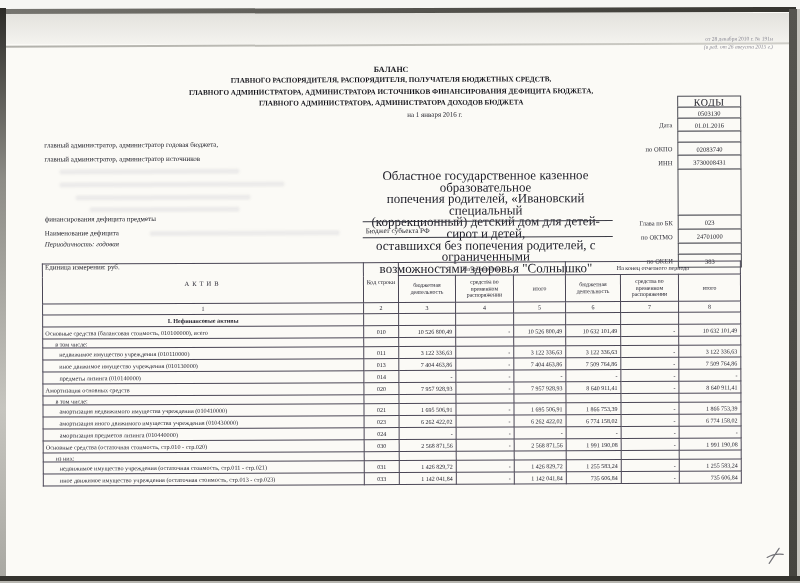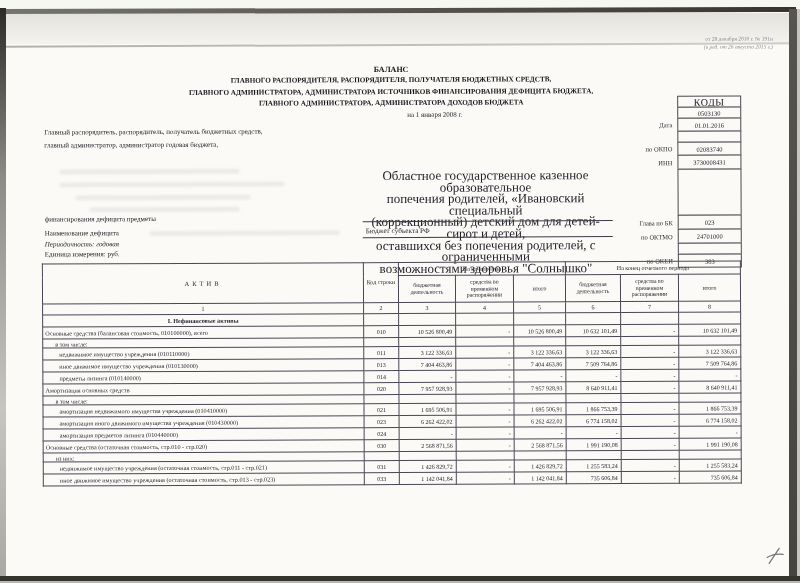--- a/index.html
+++ b/index.html
@@ -104,28 +104,28 @@
       <div class="it">(в ред. от 26 августа 2015 г.)</div>
     </div>
 
     <div class="abs titleblock">
       <div class="t1">БАЛАНС</div>
       <div class="t2">ГЛАВНОГО РАСПОРЯДИТЕЛЯ, РАСПОРЯДИТЕЛЯ, ПОЛУЧАТЕЛЯ БЮДЖЕТНЫХ СРЕДСТВ,</div>
       <div class="t2">ГЛАВНОГО АДМИНИСТРАТОРА, АДМИНИСТРАТОРА ИСТОЧНИКОВ ФИНАНСИРОВАНИЯ ДЕФИЦИТА БЮДЖЕТА,</div>
       <div class="t2">ГЛАВНОГО АДМИНИСТРАТОРА, АДМИНИСТРАТОРА ДОХОДОВ БЮДЖЕТА</div>
     </div>
 
-    <div class="abs dateline">на 1 января 2008 г.</div>
-
-    <div class="abs lbl" style="left:45px;top:125px;">Главный распорядитель, распорядитель, получатель бюджетных средств,</div>
+    <div class="abs dateline">на 1 января 2016 г.</div>
+
     <div class="abs lbl" style="left:45px;top:138px;">главный администратор, администратор годовая бюджета,</div>
+    <div class="abs lbl" style="left:45px;top:152px;">главный администратор, администратор источников</div>
     <div class="abs lbl" style="left:45px;top:212px;">финансирования дефицита предметы</div>
     <div class="abs lbl" style="left:45px;top:226px;">Наименование дефицита</div>
     <div class="abs lbl" style="left:45px;top:237px;font-style:italic;">Периодичность:  годовая</div>
-    <div class="abs lbl" style="left:45px;top:247px;">Единица измерения: руб.</div>
+    <div class="abs lbl" style="left:45px;top:260px;">Единица измерения: руб.</div>
 
     <div class="abs inst" id="inst-block">
         <div>Областное государственное казенное образовательное</div>
         <div>попечения родителей, «Ивановский специальный</div>
         <div>(коррекционный) детский дом для детей-сирот и детей,</div>
         <div>оставшихся без попечения родителей, с ограниченными</div>
         <div>возможностями здоровья "Солнышко"</div>
       </div>
     <div class="abs u1"></div>
     <div class="abs budget-name">Бюджет субъекта РФ</div>

